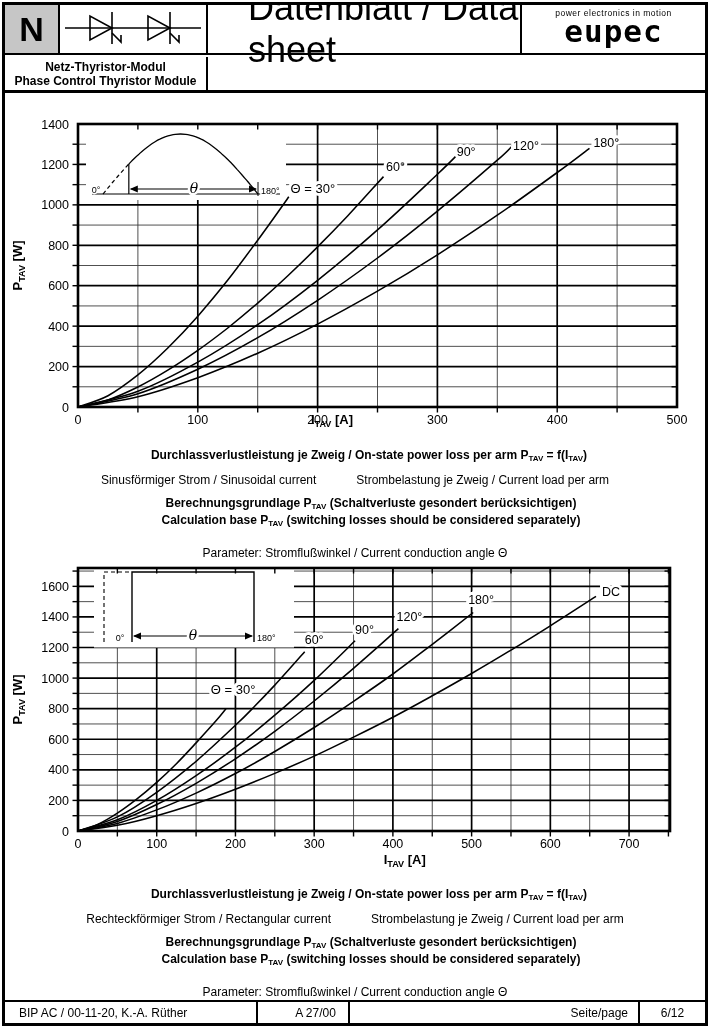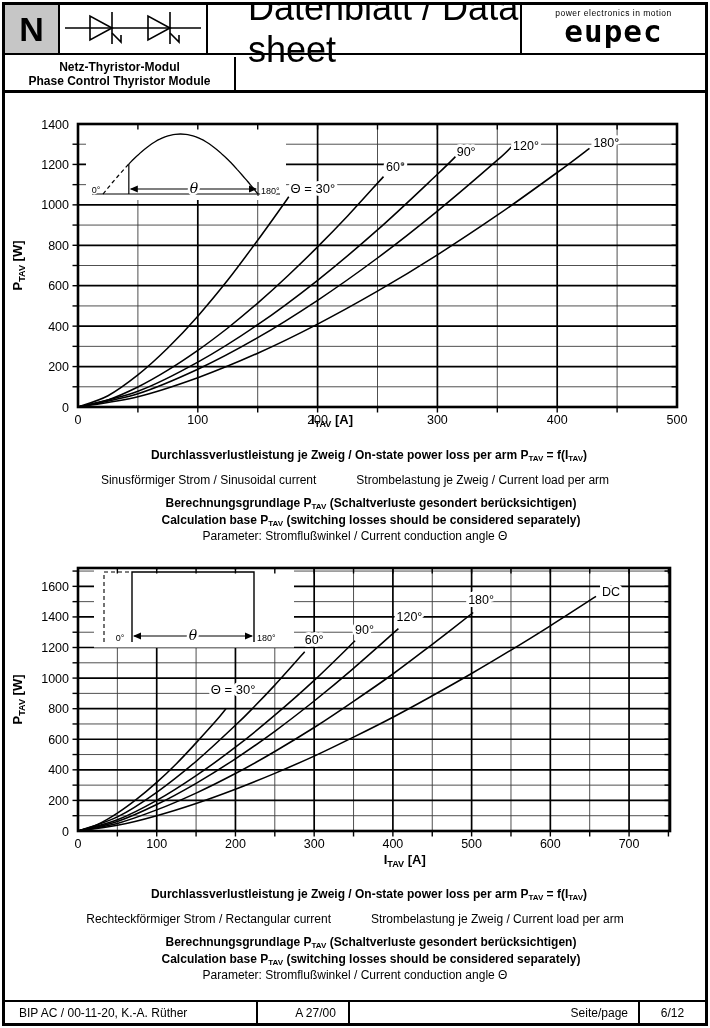--- a/index.html
+++ b/index.html
@@ -8,41 +8,41 @@
   
   .hrow{position:absolute;left:0;display:flex;width:700px;box-sizing:border-box;}
   .hrow1{top:0;height:50px;border-bottom:2px solid #000;}
   .hrow2{top:52px;height:36px;border-bottom:3px solid #000;}
   .hcell{box-sizing:border-box;display:flex;align-items:center;justify-content:center;overflow:visible;}
   .br{border-right:2px solid #000;}
   .c1{width:55px;background:#c6c6c6;}
   .c2{width:148px;}
   .c3{width:314px;}
   .c4{width:183px;flex-direction:column;justify-content:flex-start;padding-top:3px;}
-  .c12{width:231px;flex-direction:column;line-height:14px;}
+  .c12{width:203px;flex-direction:column;line-height:14px;}
   .type-letter{font-size:34px;font-weight:bold;}
   .ds-title{font-size:36px;letter-spacing:0px;margin-left:40px;}
   .brand-tagline{font-size:8.5px;letter-spacing:.5px;}
   .brand-name{font-family:"DejaVu Sans Mono",monospace;font-weight:bold;font-size:31px;line-height:26px;letter-spacing:1px;}
   .module-name{font-weight:bold;font-size:12px;text-align:center;}
   .part-number{font-weight:bold;font-size:21px;}
   
   svg.chart{position:absolute;left:3px;font-family:"Liberation Sans",sans-serif;}
   #chart-0{top:105px;}
   #chart-1{top:549px;}
   
   .caption{position:absolute;left:0;width:700px;text-align:center;font-size:12px;line-height:13px;}
   #cap-0{top:444px;}
   #cap-1{top:883px;}
   .bold{font-weight:bold;}
   .cap-title{margin-bottom:9px;padding-left:28px;}
   .cap-line2{margin-bottom:10px;}
   .cap-line2 .gap{margin-left:40px;}
   .cap-calc{line-height:13.5px;padding-left:32px;}
-  .cap-param{margin-top:0;}
+  .cap-param{margin-top:17px;}
   sub{font-size:8px;vertical-align:-2px;letter-spacing:0;}
   
   .footer{position:absolute;left:0;bottom:0;width:700px;height:23px;border-top:2px solid #000;display:flex;font-size:12px;box-sizing:border-box;}
   .fcell{box-sizing:border-box;display:flex;align-items:center;}
   .f1{width:253px;padding-left:14px;}
   .f2{width:92px;justify-content:center;padding-left:25px;}
   .f3{width:290px;justify-content:flex-end;padding-right:10px;}
   .f4{width:65px;justify-content:center;}
 </style>
 </head>

